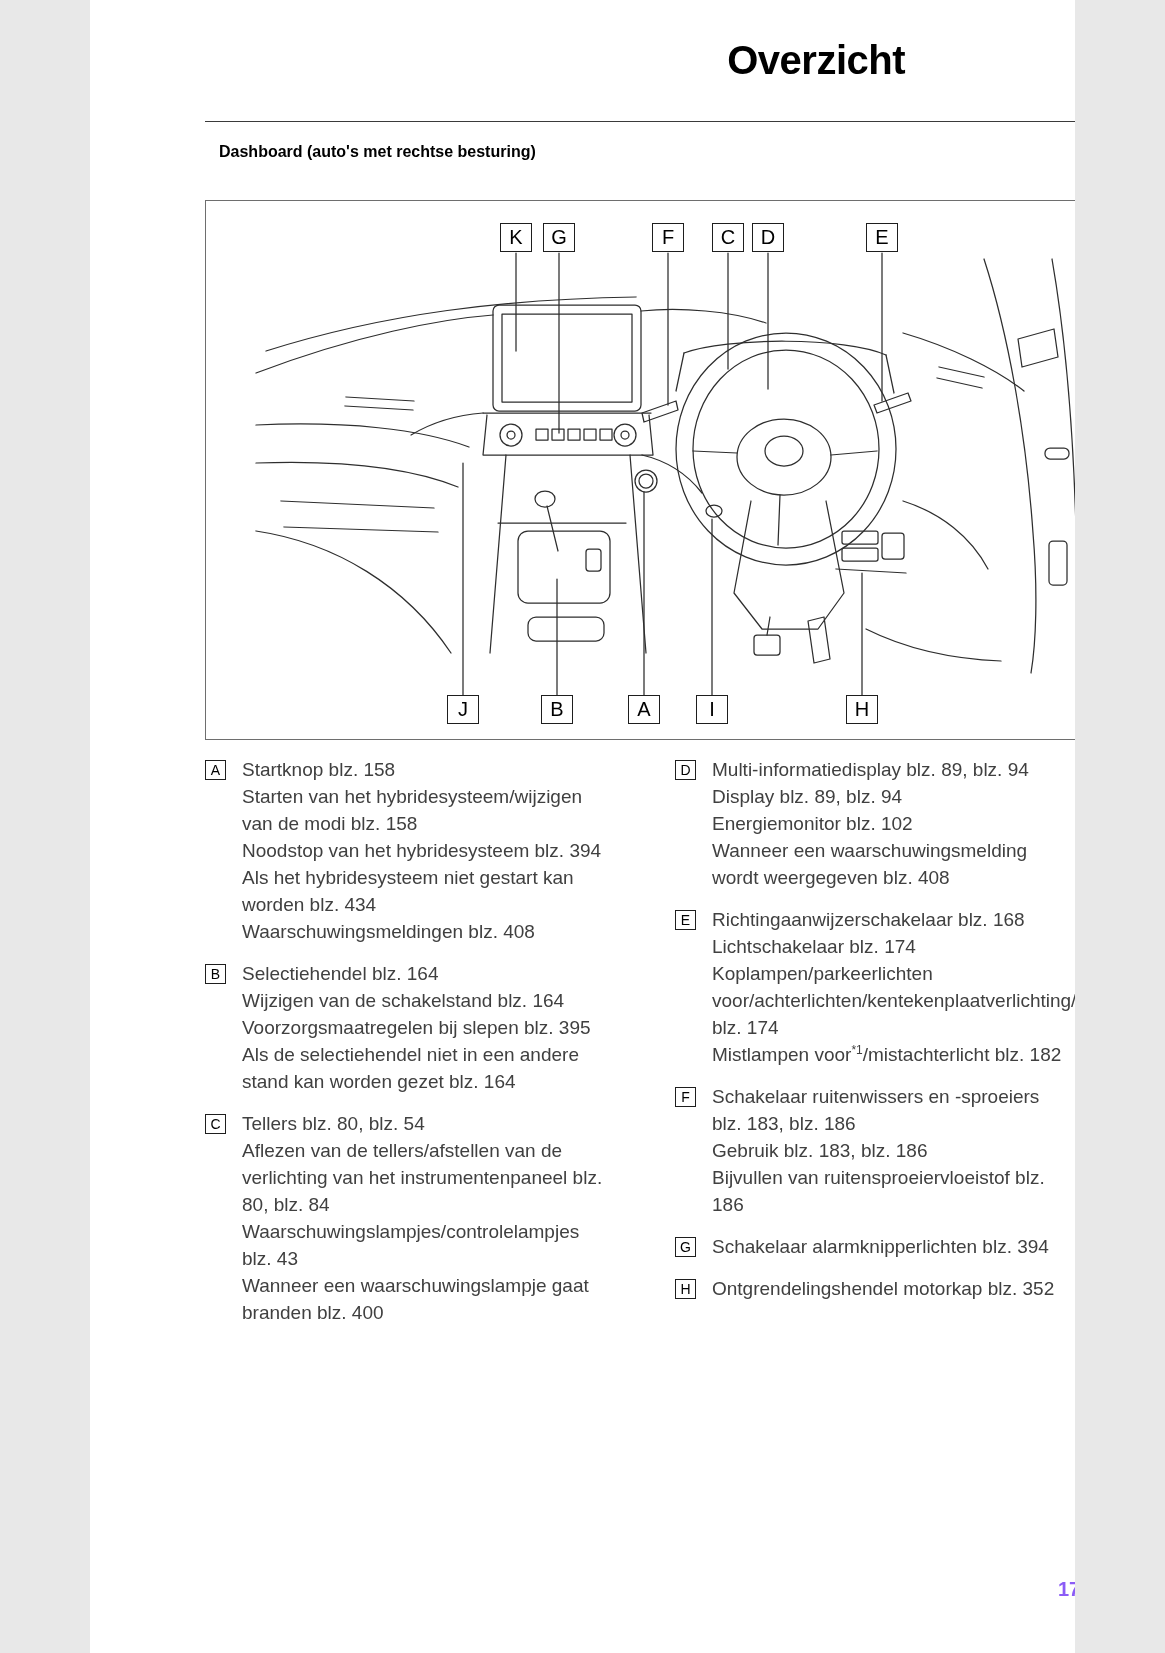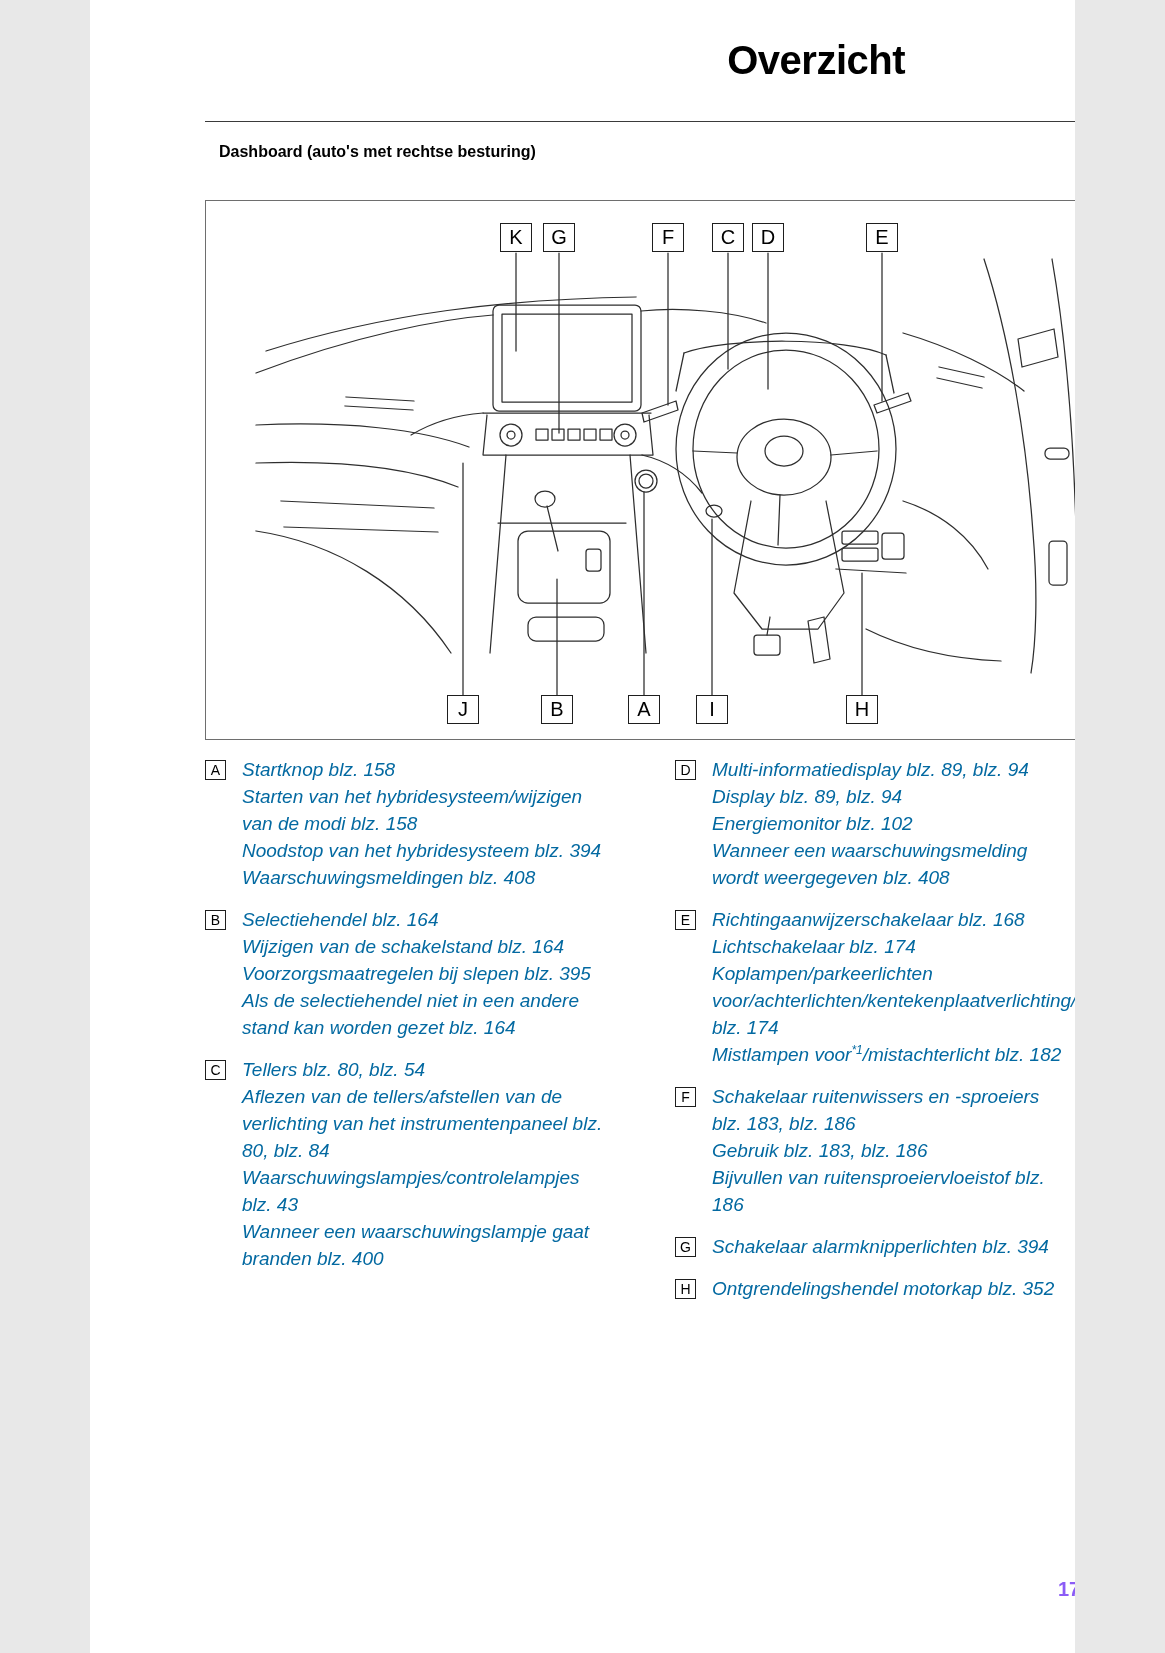--- a/index.html
+++ b/index.html
@@ -56,21 +56,21 @@
   .legend-item { position:relative; padding-left:37px; margin-bottom:15px; }
   .legend-col.left  .legend-item .entry { max-width:372px; }
   .legend-col.right .legend-item .entry { max-width:352px; }
   .key-box {
     position:absolute; left:0; top:4px;
     width:21px; height:20px;
     border:1.6px solid #1e1e1e;
     font-size:14px; line-height:18px; text-align:center;
     color:#000;
   }
-  .entry { font-size:19px; line-height:27px; color:#0369a1;font-style:italic; }
+  .entry { font-size:19px; line-height:27px; color:#404040; }
   .entry sup { font-size:12px; line-height:0; }
   .page-number {
     position:absolute; left:968px; top:1578px;
     font-size:20px; font-weight:bold; color:#8b5cf6;
   }
 </style>
 </head>
 <body>
 
 <div class="page">
@@ -199,20 +199,21 @@
         <div class="callout" style="left: 640px; top: 494px;">H</div>
       </div>
   </div>
 
   <div class="legend-col left" id="legend-left">
       <div class="legend-item">
         <span class="key-box">A</span>
         <div class="entry">Startknop blz. 158</div>
         <div class="entry">Starten van het hybridesysteem/wijzigen van de modi blz. 158</div>
         <div class="entry">Noodstop van het hybridesysteem blz. 394</div>
+        <div class="entry">Als het hybridesysteem niet gestart kan worden blz. 434</div>
         <div class="entry">Waarschuwingsmeldingen blz. 408</div>
       </div>
       <div class="legend-item">
         <span class="key-box">B</span>
         <div class="entry">Selectiehendel blz. 164</div>
         <div class="entry">Wijzigen van de schakelstand blz. 164</div>
         <div class="entry">Voorzorgsmaatregelen bij slepen blz. 395</div>
         <div class="entry">Als de selectiehendel niet in een andere stand kan worden gezet blz. 164</div>
       </div>
       <div class="legend-item">

